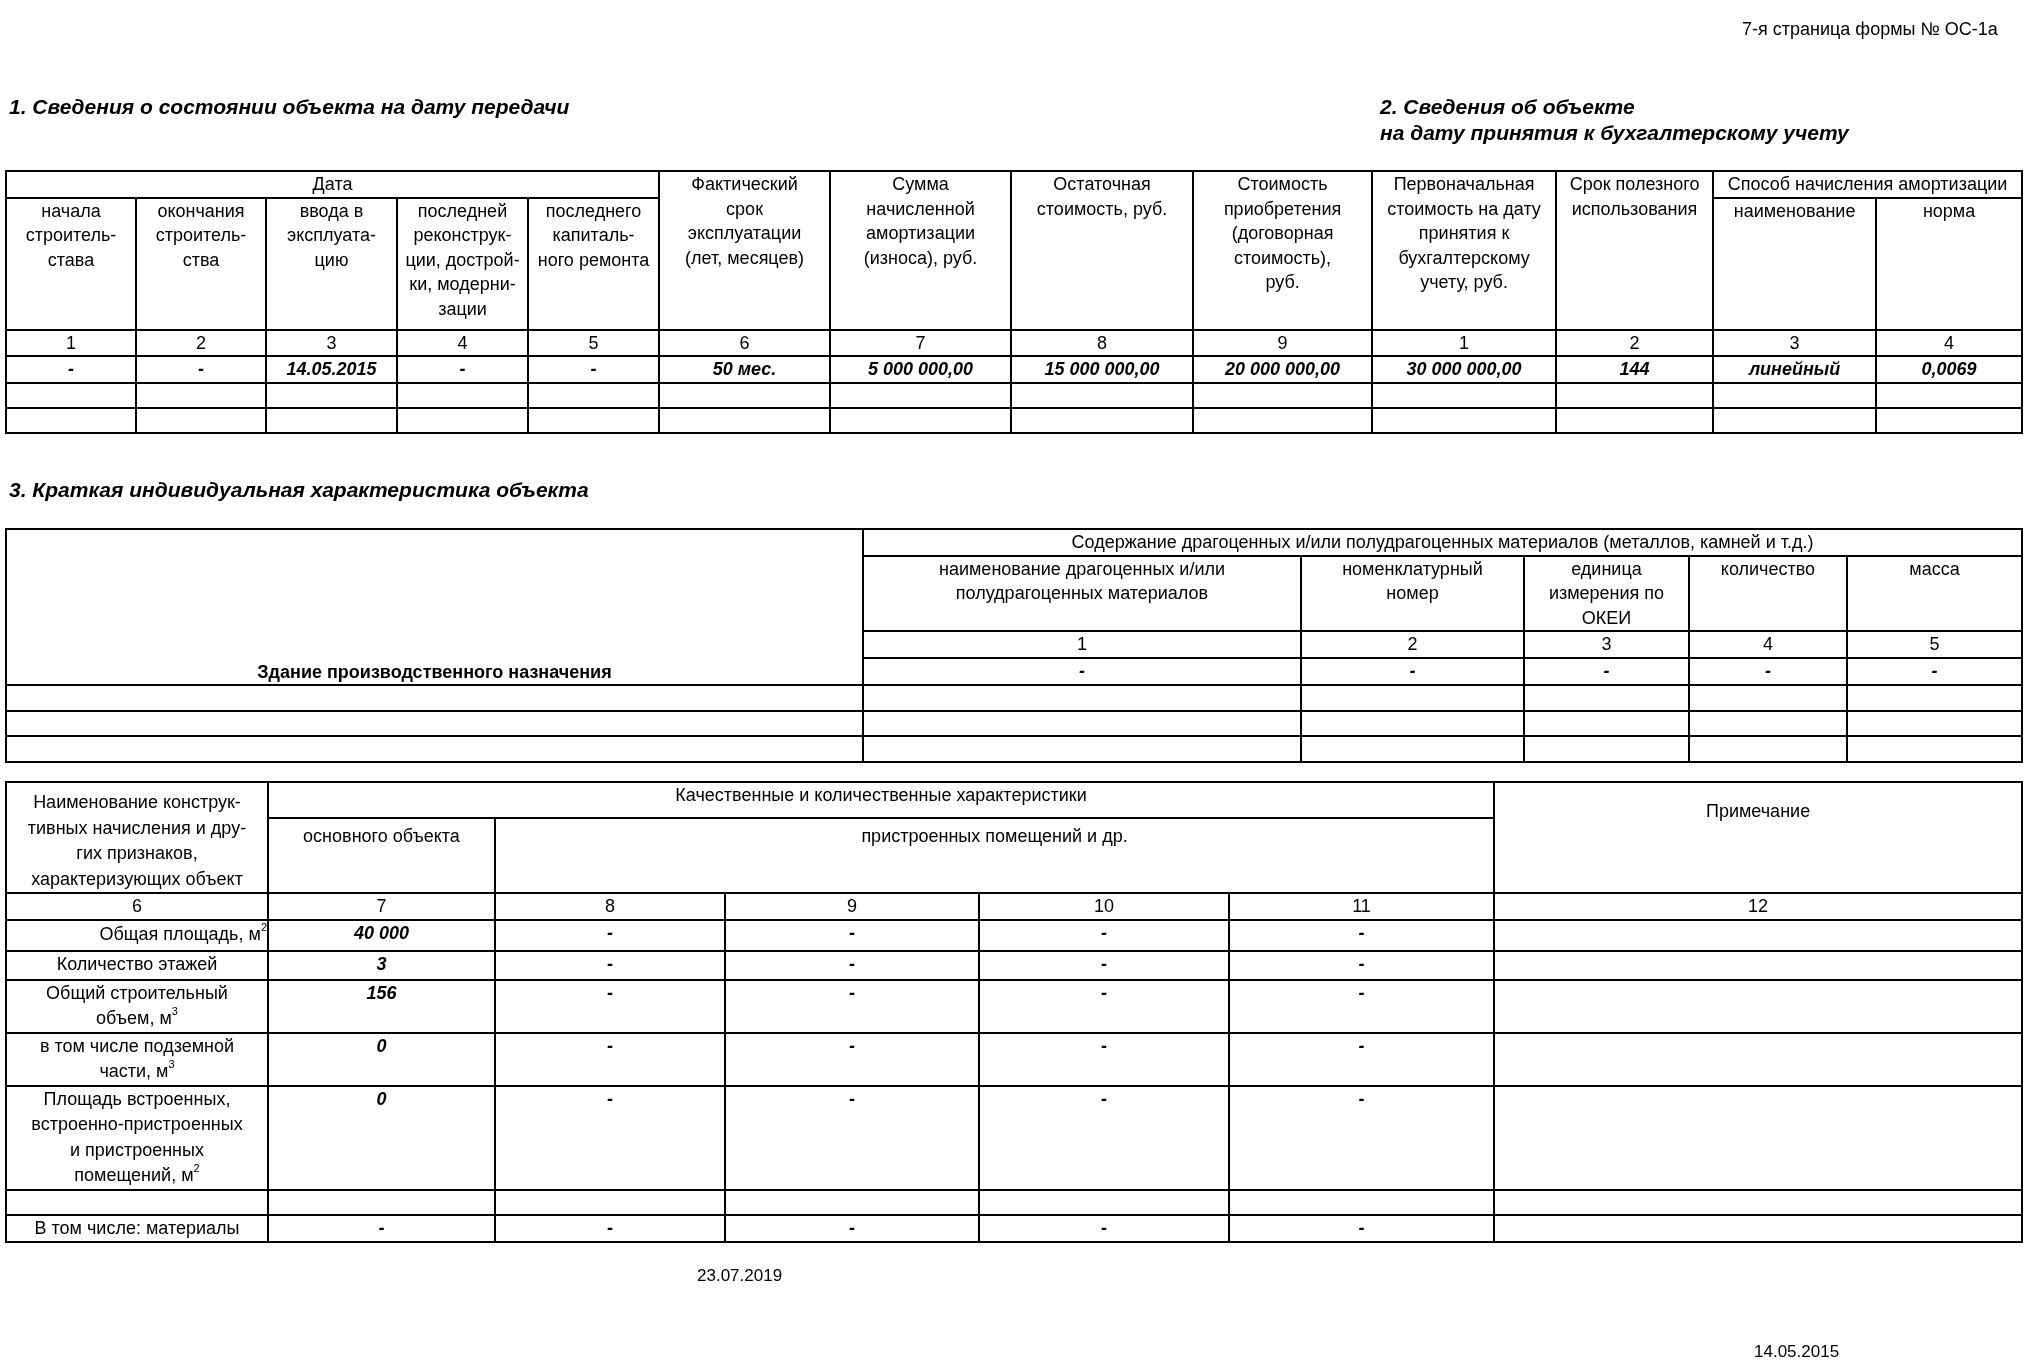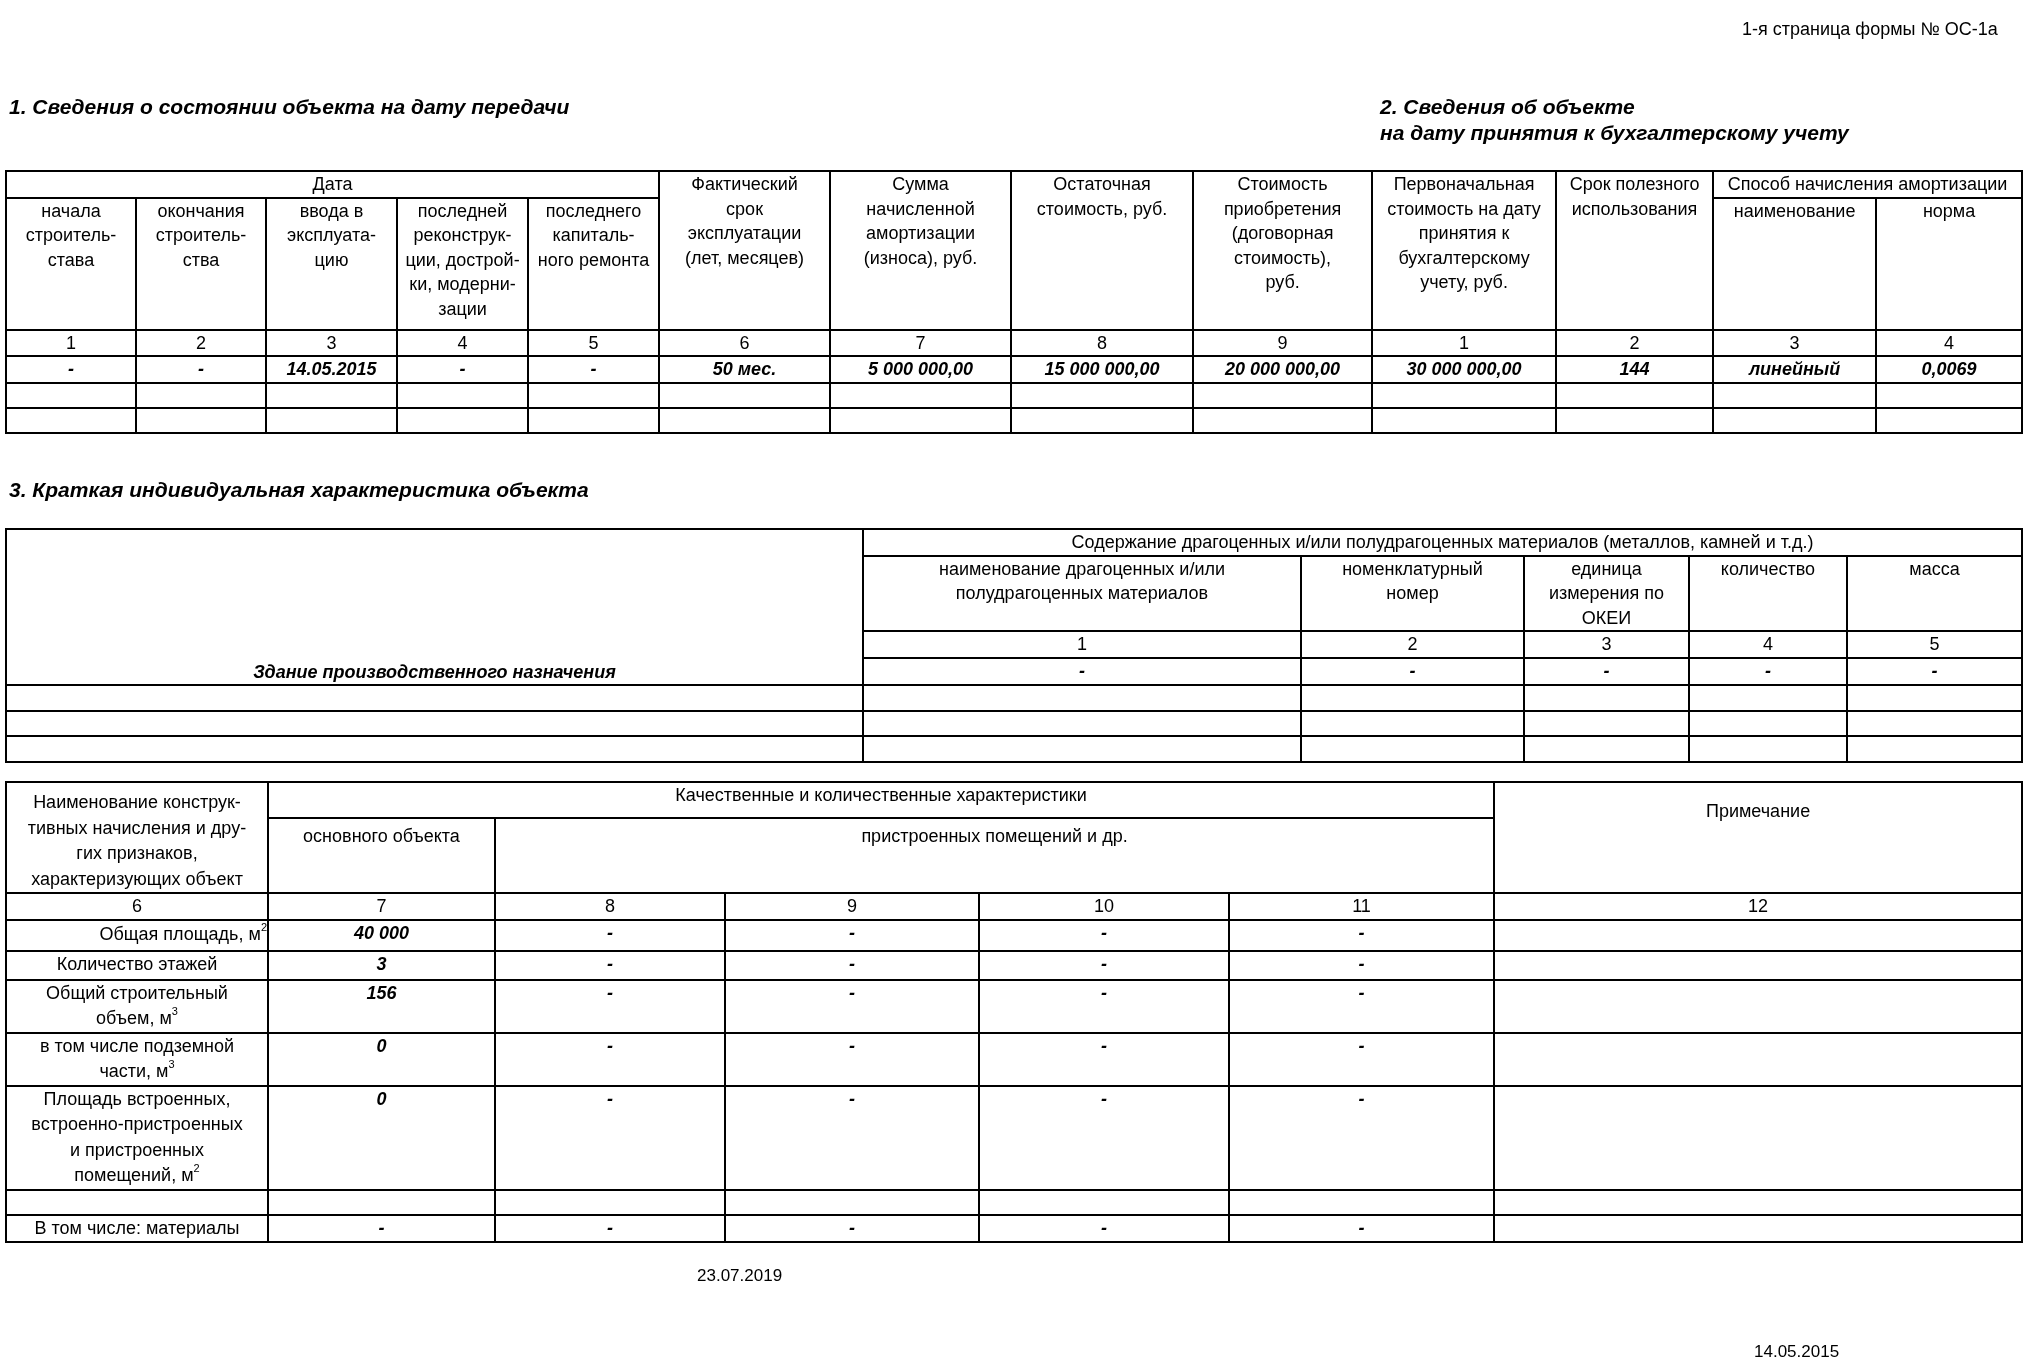--- a/index.html
+++ b/index.html
@@ -15,21 +15,21 @@
   td.val { vertical-align:middle; font-weight:bold; font-style:italic; line-height:20px; }
   td.mid { vertical-align:middle; }
   td.left { text-align:left; padding-left:2px; }
   td.dbl-r { border-right:6px double #000; }
   td.hdr1 { line-height:22px; vertical-align:middle; }
   sup { font-size:11px; vertical-align:top; line-height:11px; }
 </style>
 </head>
 <body>
 
-<div class="abs plain" style="left:1742px; top:19px;">1-я страница формы № ОС-1а</div>
+<div class="abs plain" style="left:1742px; top:19px;">7-я страница формы № ОС-1а</div>
 
 <div class="abs heading" style="left:9px; top:94px;">1. Сведения о состоянии объекта на дату передачи</div>
 <div class="abs heading" style="left:1380px; top:94px;">
   <div>2. Сведения об объекте</div>
   <div>на дату принятия к бухгалтерскому учету</div>
 </div>
 
 <table class="grid" style="left:5px; top:170px; width:2016px;">
   <colgroup>
     <col style="width:130px">
@@ -207,21 +207,21 @@
   <colgroup>
     <col style="width:857px">
       <col style="width:438px">
       <col style="width:223px">
       <col style="width:165px">
       <col style="width:158px">
       <col style="width:175px">
   </colgroup>
   <tbody>
       <tr style="height:25px">
-    <td rowspan="4" style="vertical-align:bottom; font-weight:bold; font-style:italic; line-height:24px;">Здание производственного назначения</td>
+    <td rowspan="4" style="vertical-align:bottom; font-weight:bold; line-height:24px;">Здание производственного назначения</td>
     <td colspan="5" class="hdr1">Содержание драгоценных и/или полудрагоценных материалов (металлов, камней и т.д.)</td>
   </tr>
   <tr style="height:75px">
     <td>
           <div class="lines">
             <div>наименование драгоценных и/или</div>
             <div>полудрагоценных материалов</div>
           </div>
         </td>
     <td>

